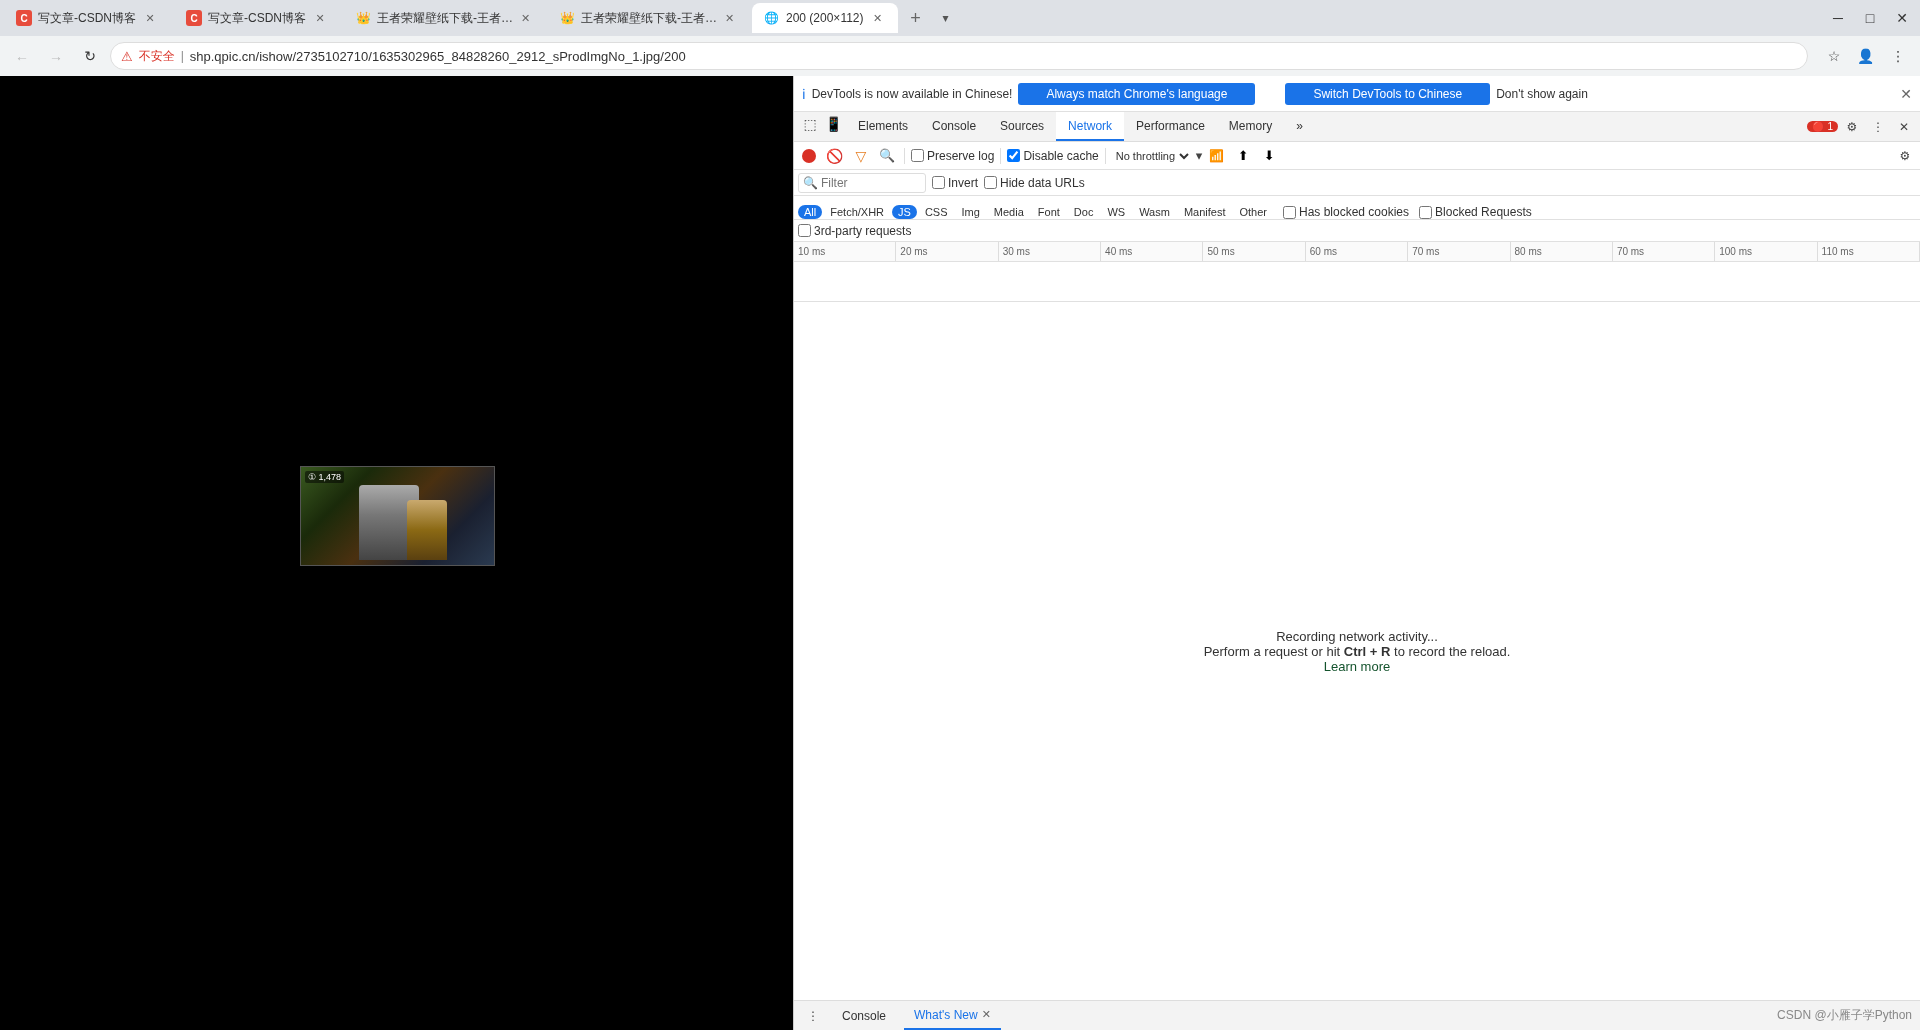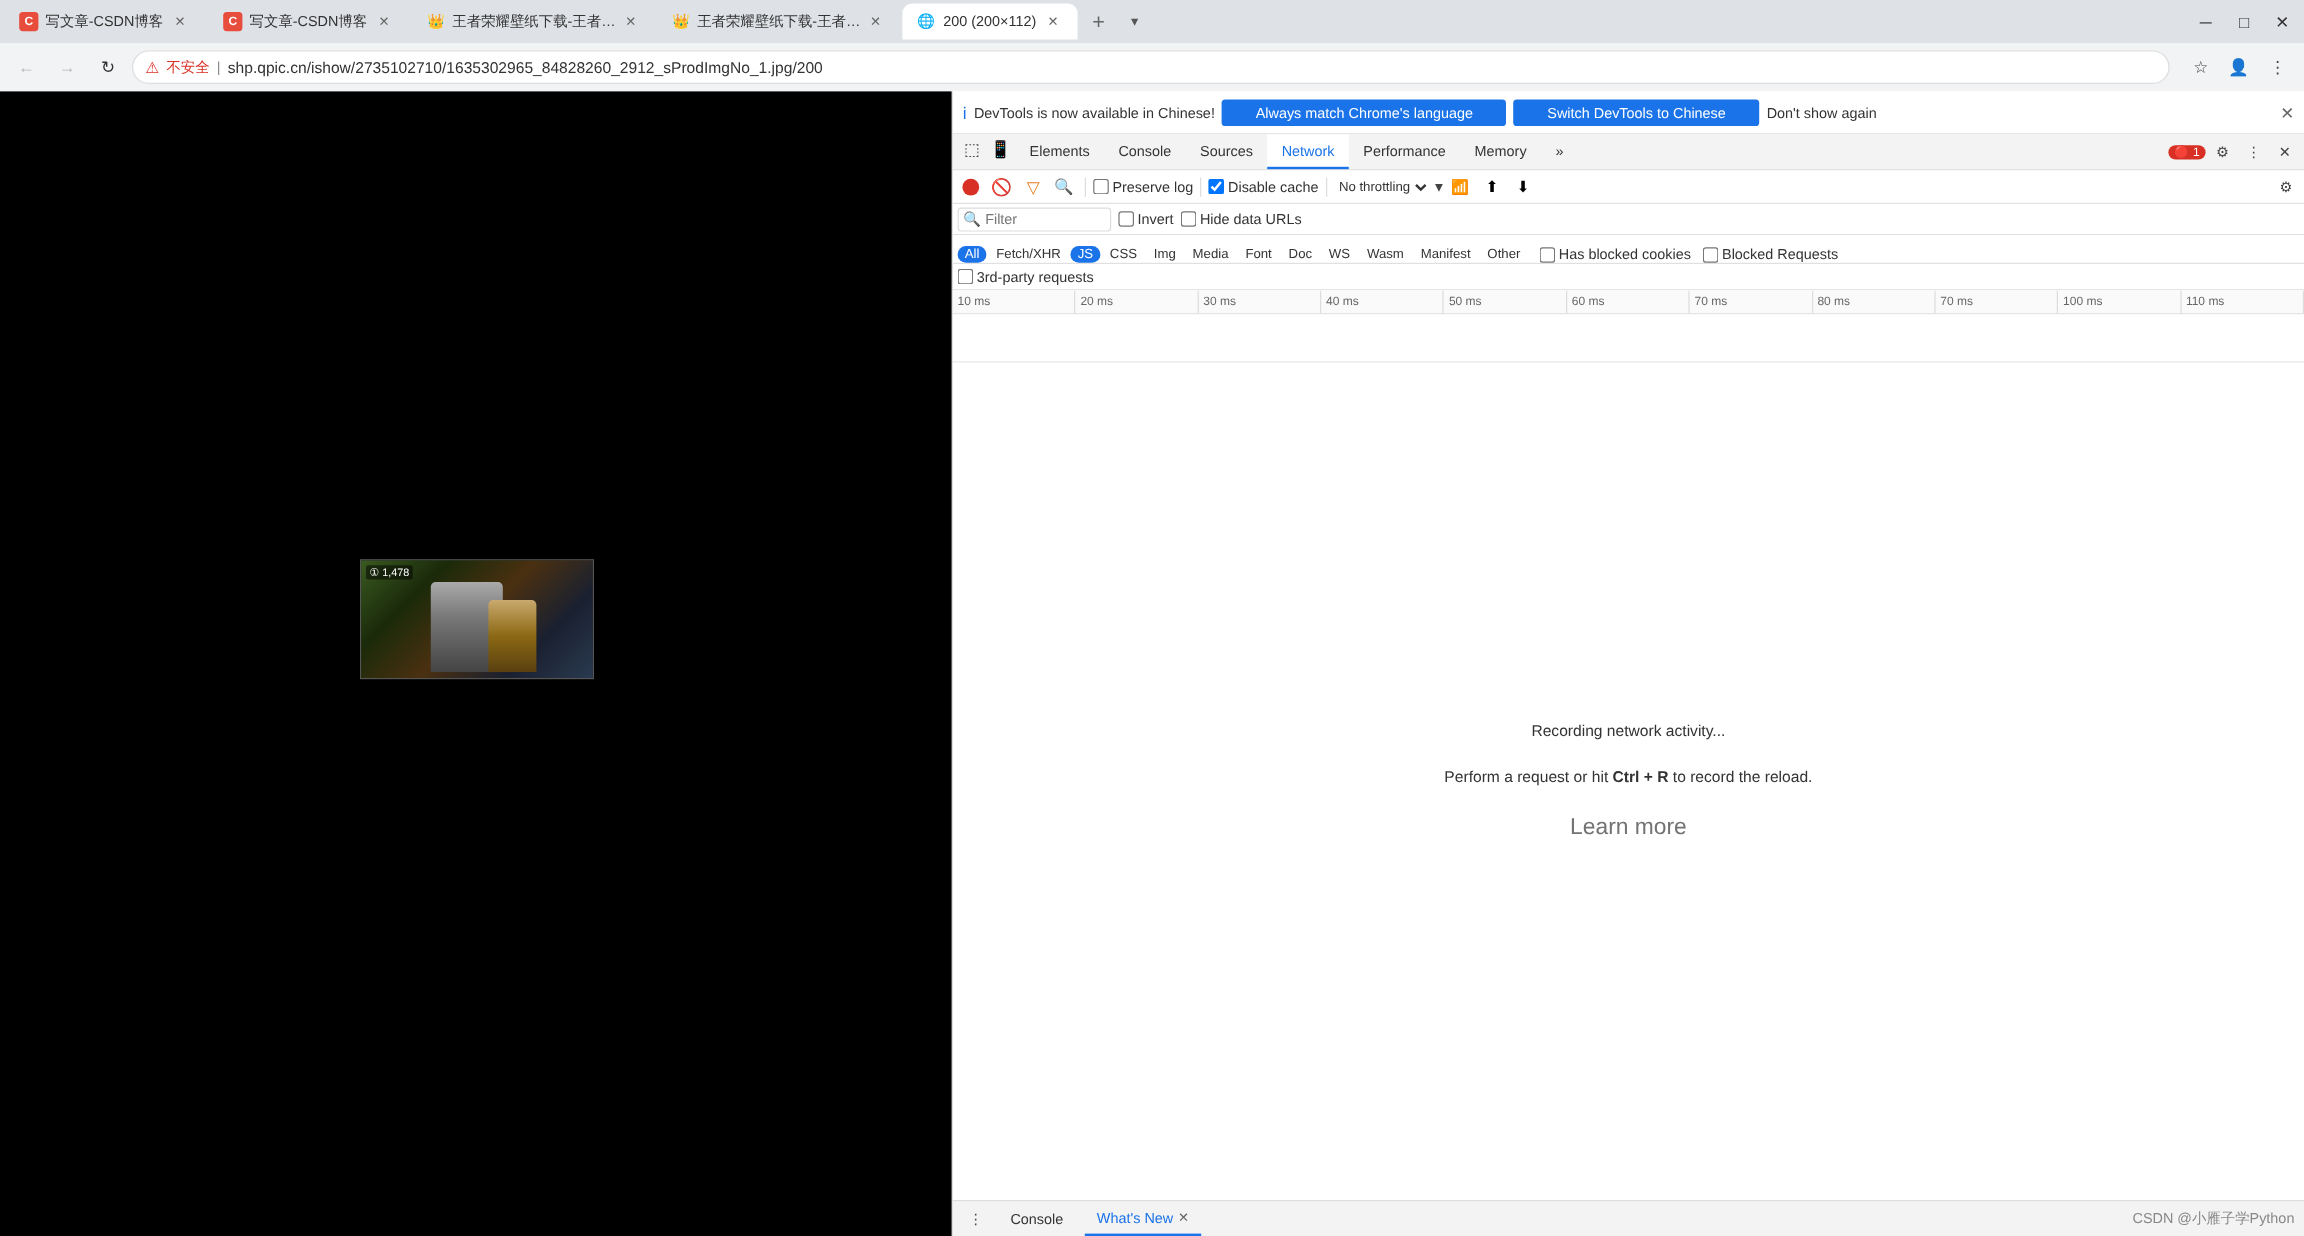--- a/index.html
+++ b/index.html
@@ -39,21 +39,21 @@
 
     
     .devtools { flex: 1; display: flex; flex-direction: column; background: #fff; border-left: 1px solid #ccc; }
 
     
     .devtools-notification { height: 36px; background: #fff; display: flex; align-items: center; padding: 0 8px; gap: 6px; border-bottom: 1px solid #e0e0e0; font-size: 12px; }
     .notif-icon { color: #1a73e8; font-size: 14px; }
     .notif-text { color: #333; font-size: 12px; }
     .notif-btn { padding: 4px 28px; border-radius: 3px; font-size: 12px; cursor: pointer; border: none; }
     .notif-btn-primary { background: #1a73e8; color: #fff; }
-    .notif-btn-secondary { background: #1a73e8; color: #fff; }
+    .notif-btn-secondary { background: #1a73e8; color: #fff; margin-left: 24px; }
     .notif-btn-dismiss { background: transparent; color: #333; border: none; font-size: 12px; cursor: pointer; }
     .notif-close { margin-left: auto; cursor: pointer; font-size: 14px; color: #666; }
 
     
     .devtools-tabs { height: 30px; display: flex; align-items: stretch; background: #f3f3f3; border-bottom: 1px solid #ddd; padding: 0 4px; gap: 0; }
     .devtools-tab { padding: 0 12px; display: flex; align-items: center; font-size: 12px; cursor: pointer; color: #333; border-bottom: 2px solid transparent; white-space: nowrap; }
     .devtools-tab.active { color: #1a73e8; border-bottom: 2px solid #1a73e8; background: #fff; }
     .devtools-tab-icons { margin-left: auto; display: flex; align-items: center; gap: 2px; }
     .dt-icon-btn { width: 24px; height: 24px; display: flex; align-items: center; justify-content: center; border-radius: 3px; cursor: pointer; font-size: 12px; color: #444; }
     .error-badge { background: #d93025; color: #fff; border-radius: 10px; padding: 0 5px; font-size: 10px; min-width: 16px; text-align: center; }
@@ -81,24 +81,24 @@
     .type-btn.active { background: #1a73e8; color: #fff; border-radius: 10px; }
     .third-party-row { display: flex; align-items: center; gap: 4px; padding: 0 4px; height: 22px; border-bottom: 1px solid #e0e0e0; font-size: 12px; }
 
     
     .timeline-area { height: 60px; background: #fff; border-bottom: 1px solid #e0e0e0; position: relative; overflow: hidden; }
     .timeline-ruler { display: flex; height: 20px; border-bottom: 1px solid #e0e0e0; background: #fafafa; }
     .timeline-mark { flex: 1; border-right: 1px solid #ddd; display: flex; align-items: center; padding-left: 4px; font-size: 10px; color: #666; }
     .timeline-chart { height: 40px; background: #fff; }
 
     
-    .recording-area { flex: 1; display: flex; flex-direction: column; align-items: center; justify-content: center; background: #fff; gap: 24px; }
+    .recording-area { flex: 1; display: flex; flex-direction: column; align-items: center; justify-content: center; background: #fff; gap: 0; }
     .recording-text { font-size: 13px; color: #333; }
     .recording-hint { font-size: 13px; color: #333; }
-    .recording-link { color: #737373; cursor: pointer; text-decoration: none; font-size: 19px; }
+    .recording-link { color: #14532d; cursor: pointer; text-decoration: none; font-size: 13px; }
 
     
     .devtools-bottom { height: 30px; background: #f3f3f3; border-top: 1px solid #ddd; display: flex; align-items: center; padding: 0 8px; gap: 8px; }
     .dt-bottom-icon { width: 22px; height: 22px; display: flex; align-items: center; justify-content: center; cursor: pointer; font-size: 12px; color: #444; }
     .dt-bottom-tab { padding: 0 10px; height: 28px; display: flex; align-items: center; font-size: 12px; cursor: pointer; color: #333; }
     .dt-bottom-tab.active { border-bottom: 2px solid #1a73e8; color: #1a73e8; }
     .dt-bottom-tab-close { cursor: pointer; font-size: 11px; color: #666; margin-left: 4px; }
     .watermark { margin-left: auto; font-size: 12px; color: #888; }
 
     

